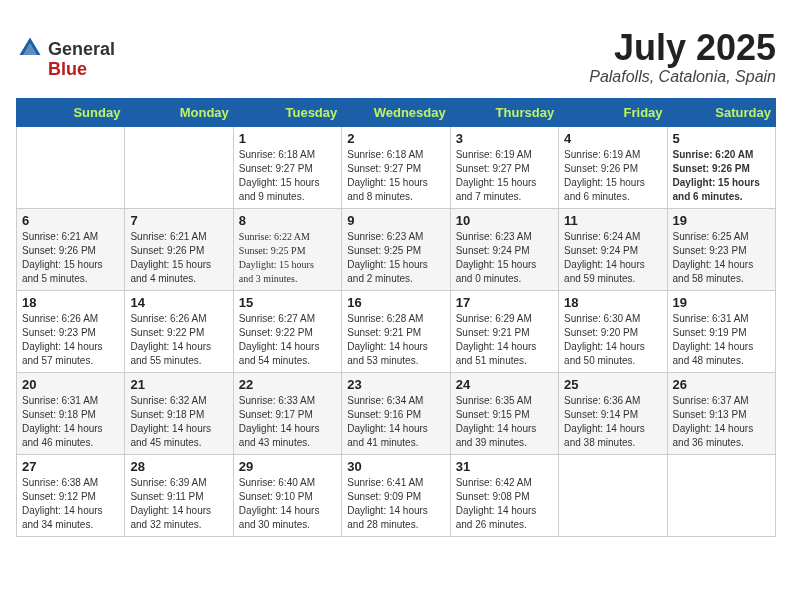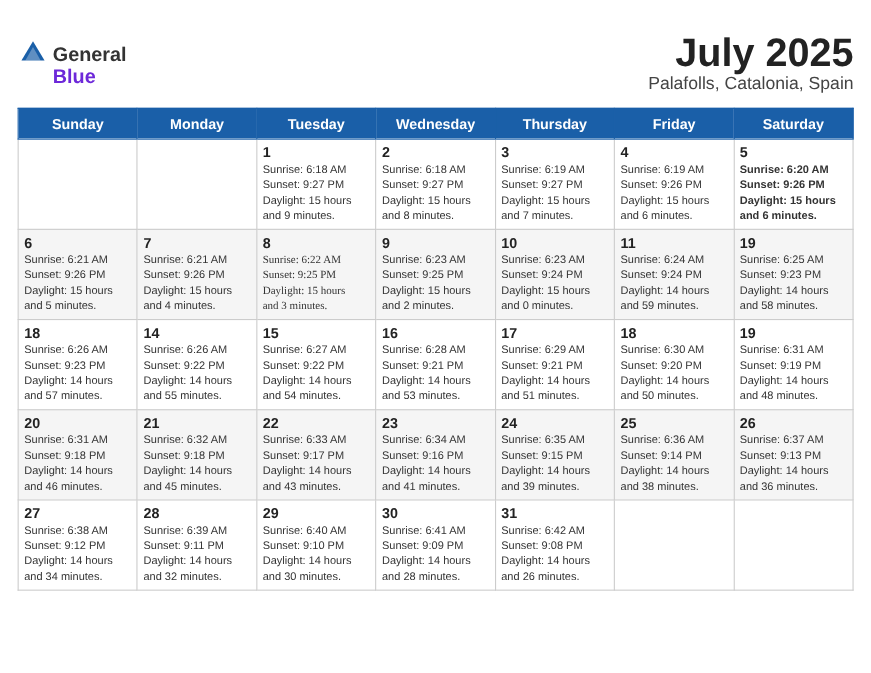--- a/index.html
+++ b/index.html
@@ -28,52 +28,53 @@
       margin-top: 24px;
     }
     .logo-general {
       font-size: 18px;
       font-weight: bold;
       color: #333;
     }
     .logo-blue {
       font-size: 18px;
       font-weight: bold;
-      color: #6d28d9;
+      color: #b91c1c;
     }
     .logo-icon {
       width: 28px;
       height: 28px;
     }
     .title-block {
       text-align: right;
     }
     .month-title {
       font-size: 36px;
       font-weight: bold;
       color: #222;
       line-height: 1.1;
       margin-top: 12px;
     }
     .location-title {
       font-size: 16px;
       color: #444;
+      font-style: italic;
     }
     .calendar {
       width: 100%;
       border-collapse: collapse;
       border: 1px solid #ccc;
     }
     .calendar th {
       background-color: #1a5fa8;
-      color: #ffffff;
+      color: #bef264;
       font-size: 13px;
       font-weight: bold;
       padding: 6px 4px;
-      text-align: center;
+      text-align: right;
       border: 1px solid #1a5fa8;
     }
     .calendar td {
       vertical-align: top;
       border: 1px solid #ccc;
       padding: 4px 5px;
       width: 108px;
       min-height: 80px;
       background: #fff;
     }

